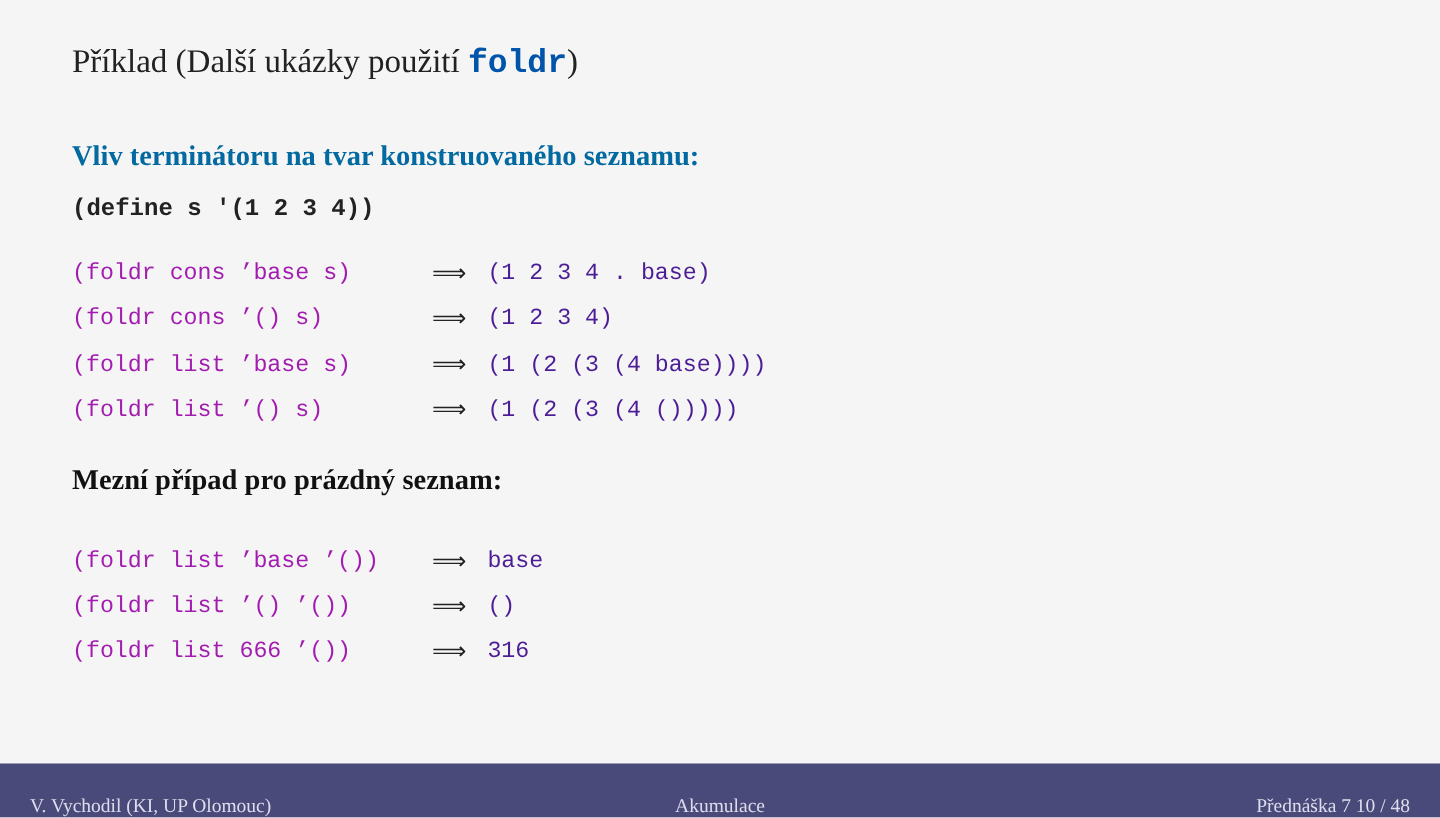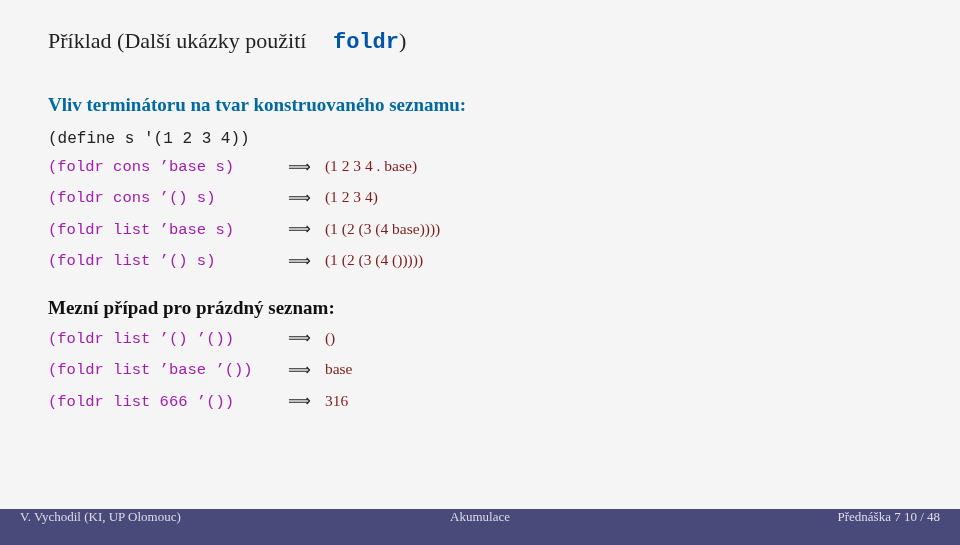--- a/index.html
+++ b/index.html
@@ -25,36 +25,36 @@
       font-weight: normal;
       color: #222;
       margin-bottom: 20px;
       border-bottom: none;
     }
 
     .slide-title .foldr-title {
       font-family: 'Courier New', Courier, monospace;
       color: #0055aa;
       font-weight: bold;
-      margin-left: 21px;
     }
 
     .section-heading {
       font-size: 19px;
       font-weight: bold;
       color: #0369a1;
       margin-bottom: 14px;
       margin-top: 39px;
     }
 
     .define-line {
       font-family: 'Courier New', Courier, monospace;
       font-size: 16px;
       color: #222;
-      margin-bottom: 3px;
+      margin-bottom: 20px;
+      font-weight: bold;
     }
 
     .examples-table {
       margin-bottom: 20px;
       display: table;
     }
 
     .example-row {
       display: table-row;
       line-height: 1.9;
@@ -74,38 +74,38 @@
       display: table-cell;
       font-size: 16px;
       color: #222;
       padding-right: 14px;
       white-space: nowrap;
       vertical-align: middle;
     }
 
     .ex-result {
       display: table-cell;
-      font-family: Liberation Serif, serif;
+      font-family: Liberation Mono, monospace;
       font-size: 15.5px;
-      color: #7f1d1d;
+      color: #4c1d95;
       white-space: nowrap;
     }
 
     .mezni-heading {
       font-size: 19px;
       font-weight: bold;
       color: #111;
-      margin-bottom: 4px;
+      margin-bottom: 28px;
     }
 
     .footer {
       background: #4a4a7a;
       height: 36px;
       display: flex;
-      align-items: flex-start;
+      align-items: flex-end;
       justify-content: space-between;
       padding: 0 20px;
       color: #dde;
       font-size: 13px;
     }
 
     .footer-left, .footer-center, .footer-right {
       flex: 1;
     }
 
@@ -150,28 +150,28 @@
       <span class="ex-code">(foldr list ’() s)</span>
       <span class="ex-arrow">⟹</span>
       <span class="ex-result">(1 (2 (3 (4 ()))))</span>
     </div>
   </div>
 
   <div class="mezni-heading">Mezní případ pro prázdný seznam:</div>
 
   <div class="examples-table">
     <div class="example-row">
+      <span class="ex-code">(foldr list ’base ’())</span>
+      <span class="ex-arrow">⟹</span>
+      <span class="ex-result">base</span>
+    </div>
+    <div class="example-row">
       <span class="ex-code">(foldr list ’() ’())</span>
       <span class="ex-arrow">⟹</span>
       <span class="ex-result">()</span>
-    </div>
-    <div class="example-row">
-      <span class="ex-code">(foldr list ’base ’())</span>
-      <span class="ex-arrow">⟹</span>
-      <span class="ex-result">base</span>
     </div>
     <div class="example-row">
       <span class="ex-code">(foldr list 666 ’())</span>
       <span class="ex-arrow">⟹</span>
       <span class="ex-result">316</span>
     </div>
   </div>
 </div>
 
 <div class="footer">

